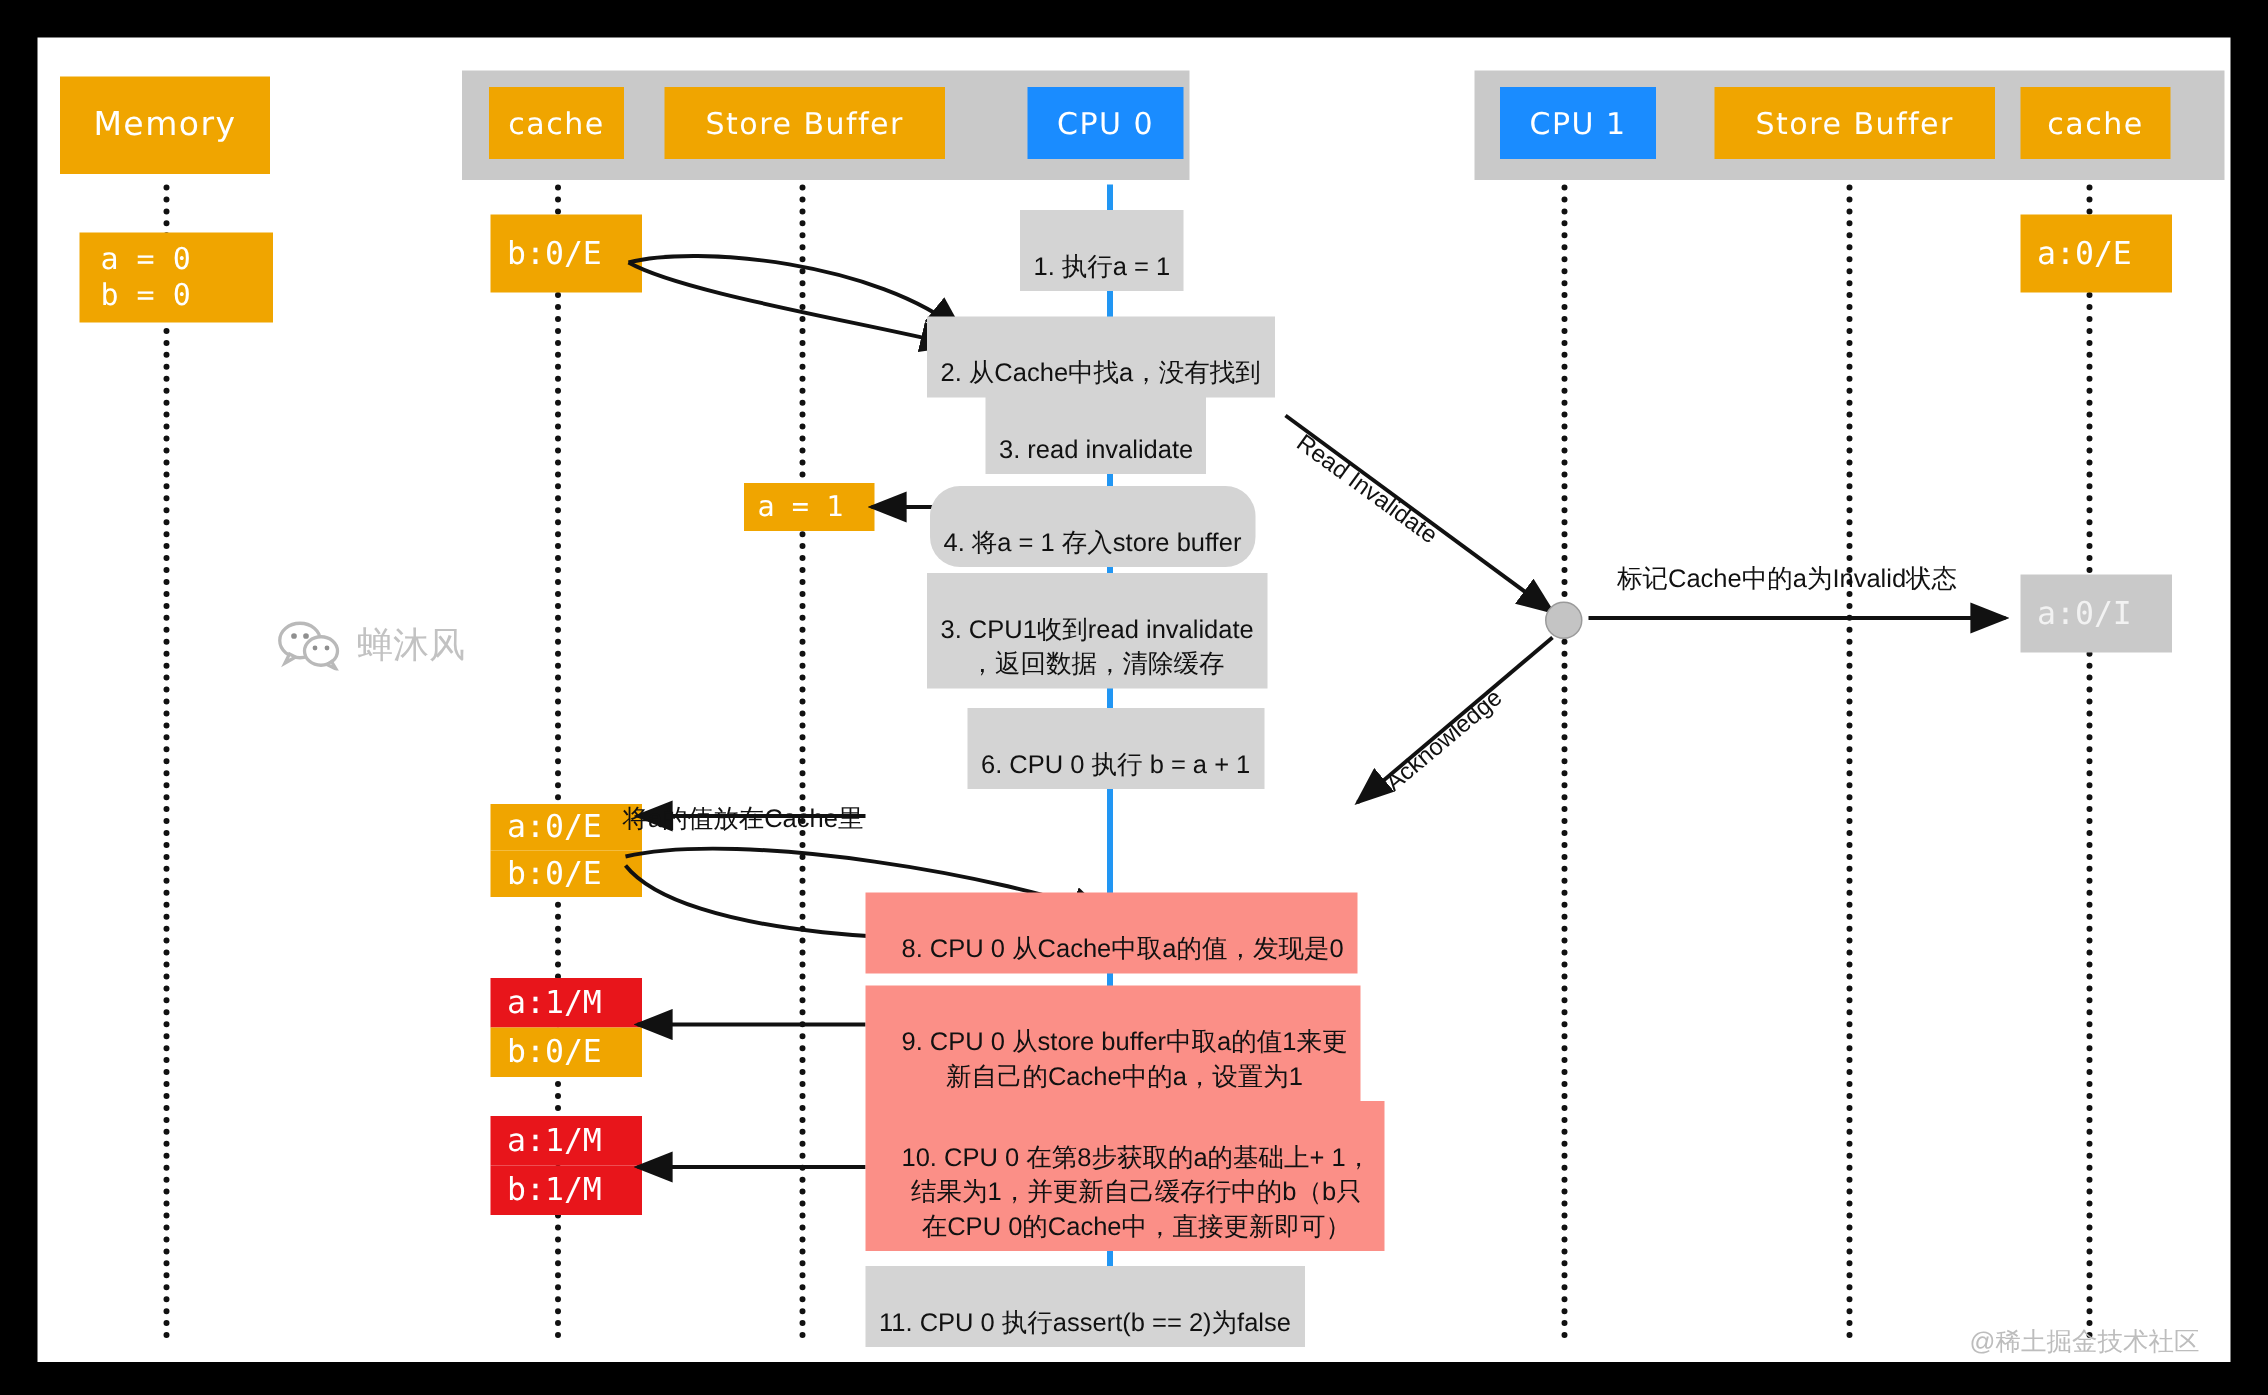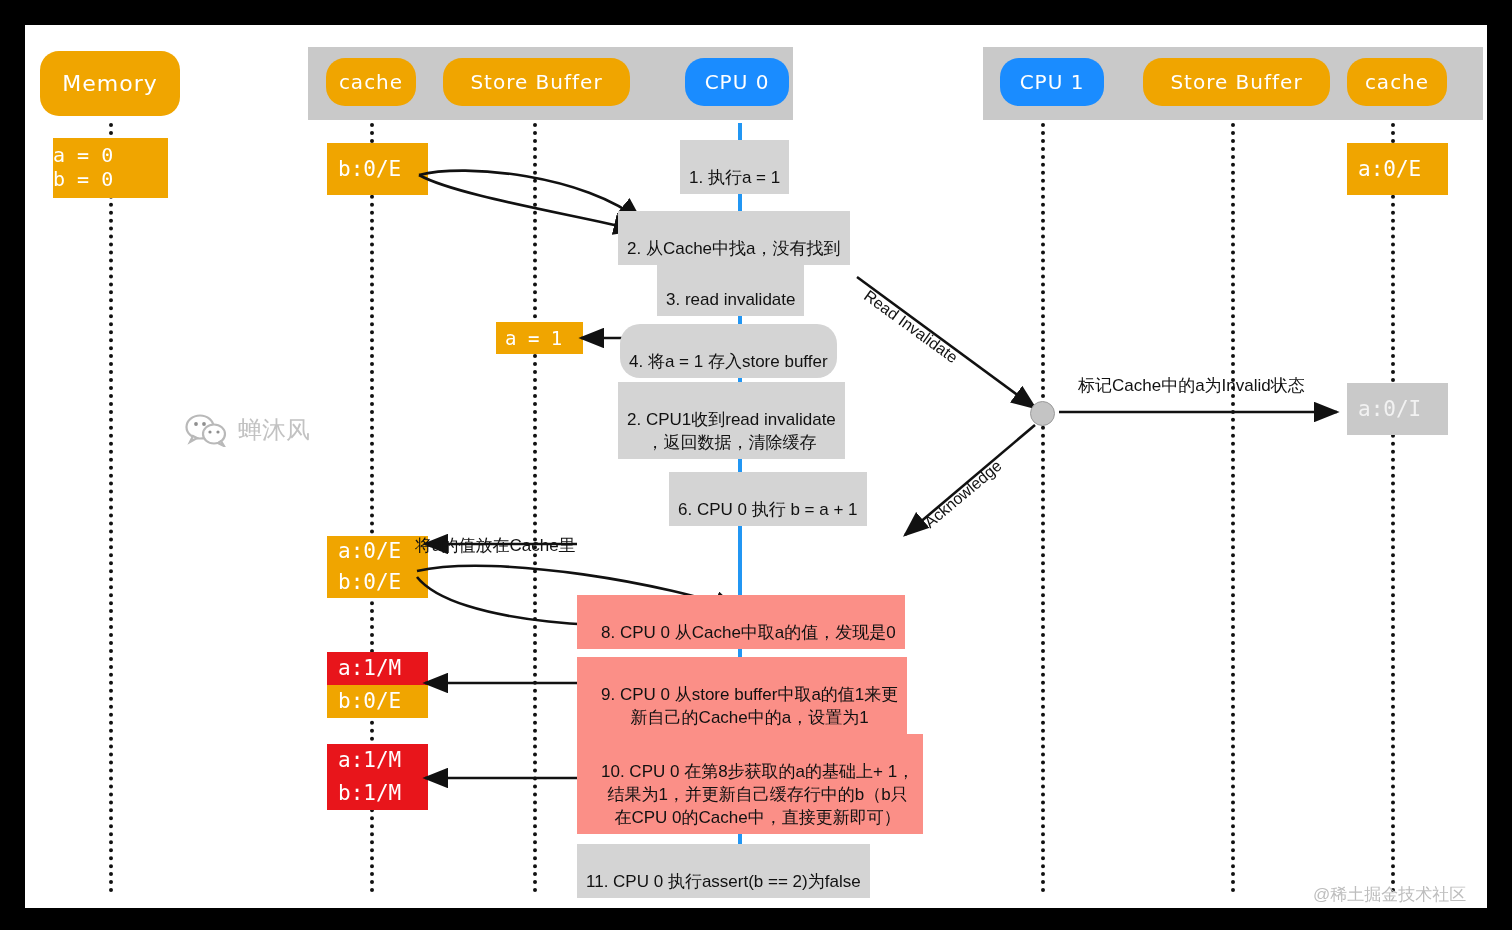--- a/index.html
+++ b/index.html
@@ -7,21 +7,21 @@
   #stage{position:relative;width:1512px;height:930px;background:#000;}
   #canvas{position:absolute;left:25px;top:25px;width:1462px;height:883px;background:#fff;}
   .abs{position:absolute;}
   
   .lifeline{position:absolute;width:0;border-left:4px dotted #111;}
   .lifeline.blue2{border-left:4px solid #2196f3;}
   
   .band{position:absolute;background:#c9c9c9;}
   
   .chip{position:absolute;display:flex;align-items:center;justify-content:center;
-        color:#fff;font-family:"DejaVu Sans",sans-serif;letter-spacing:1px;border-radius:19px;}
+        color:#fff;font-family:"DejaVu Sans",sans-serif;letter-spacing:1px;}
   .chip.orange{background:#f0a500;}
   .chip.blue{background:#1a8cff;}
   .hand{font-family:"DejaVu Sans",sans-serif;font-weight:400;}
   
   .vbox{position:absolute;display:flex;flex-direction:column;justify-content:center;
         font-family:"DejaVu Sans Mono","Liberation Mono",monospace;color:#fff;}
   .vrow{line-height:1.18;white-space:pre;}
   .orange{background:#f0a500;}
   .red{background:#e8151b;}
   .gray{background:#c9c9c9;color:#f2f2f2;}
@@ -69,21 +69,21 @@
     <div class="chip blue" style="left:975px;top:33px;width:104px;height:48px;font-size:20px;">
       <span class="hand">CPU 1</span>
     </div>
     <div class="chip orange" style="left:1118px;top:33px;width:187px;height:48px;font-size:20px;">
       <span class="hand">Store Buffer</span>
     </div>
     <div class="chip orange" style="left:1322px;top:33px;width:100px;height:48px;font-size:20px;">
       <span class="hand">cache</span>
     </div>
 
-    <div class="vbox orange" style="left:28px;top:113px;width:115px;height:60px;font-size:20px;padding-left:0;">
+    <div class="vbox orange" style="left:28px;top:130px;width:115px;height:60px;font-size:20px;padding-left:14px;">
       <div class="vrow">a = 0</div>
       <div class="vrow">b = 0</div>
     </div>
 
     <div class="vbox orange" style="left:302px;top:118px;width:90px;height:52px;font-size:21px;padding-left:11px;">
       <div class="vrow">b:0/E</div>
     </div>
 
     <div class="abs" style="left:302px;top:511px;width:90px;height:62px;">
       <div class="vbox orange" style="left:0;top:0;width:90px;height:31px;font-size:21px;padding-left:11px;">
@@ -172,24 +172,24 @@
     <div class="step" style="left:593px;top:186px;font-size:17px;">
       <span>2. 从Cache中找a，没有找到</span>
     </div>
     <div class="step" style="left:632px;top:237px;font-size:17px;">
       <span>3. read invalidate</span>
     </div>
     <div class="step" style="left:595px;top:299px;font-size:17px;border-radius:20px;">
       <span>4. 将a = 1 存入store buffer</span>
     </div>
     <div class="step" style="left:593px;top:357px;font-size:17px;">
-      <span>2. CPU1收到read invalidate
+      <span>3. CPU1收到read invalidate
 ，返回数据，清除缓存</span>
     </div>
-    <div class="step" style="left:644px;top:447px;font-size:17px;">
+    <div class="step" style="left:620px;top:447px;font-size:17px;">
       <span>6. CPU 0 执行 b = a + 1</span>
     </div>
     <div class="step hot" style="left:552px;top:570px;font-size:17px;">
       <span>8. CPU 0 从Cache中取a的值，发现是0</span>
     </div>
     <div class="step hot" style="left:552px;top:632px;font-size:17px;">
       <span>9. CPU 0 从store buffer中取a的值1来更
 新自己的Cache中的a，设置为1</span>
     </div>
     <div class="step hot" style="left:552px;top:709px;font-size:17px;">

